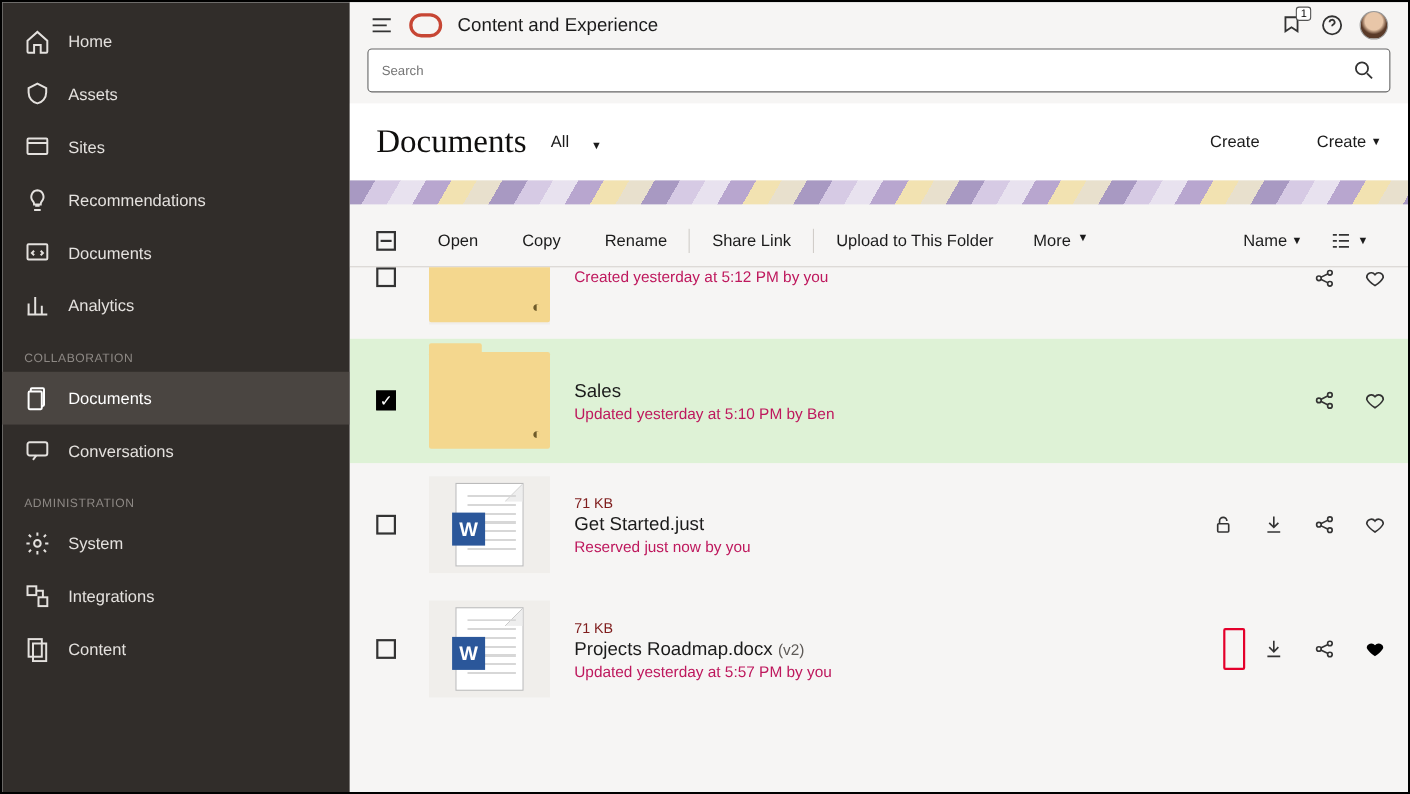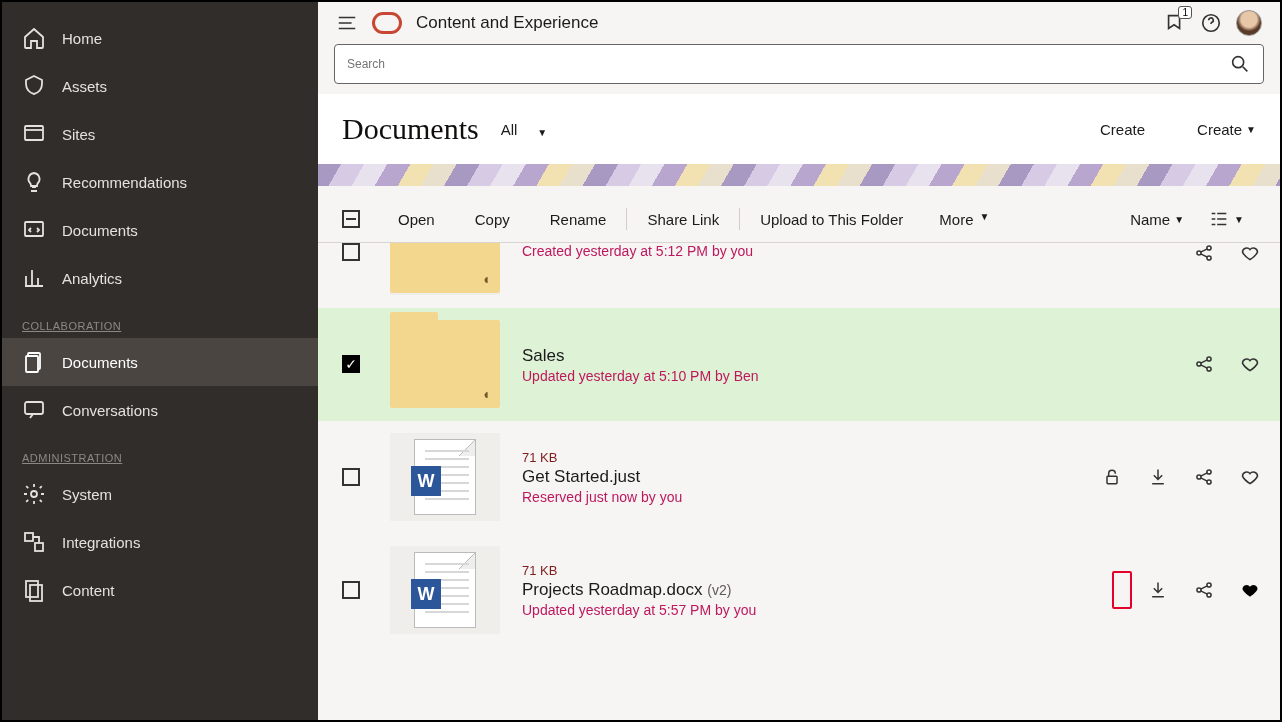--- a/index.html
+++ b/index.html
@@ -1,21 +1,21 @@
 <!DOCTYPE html>
 <html><head>
 <meta charset="utf-8">
 <style>
 * { margin: 0; padding: 0; box-sizing: border-box; font-family: -apple-system, BlinkMacSystemFont, "Segoe UI", Arial, sans-serif; }
 body { background: #fff; border: 2px solid #000; width: 1282px; height: 722px; overflow: hidden; display: flex; }
 .sidebar { width: 316px; background: #312d2a; color: #cdc9c5; display: flex; flex-direction: column; padding-top: 12px; }
 .sidebar-item { display: flex; align-items: center; padding: 12px 20px; cursor: pointer; font-size: 15px; color: #e4e1de; }
 .sidebar-item.active { background: #4a4541; color: #fff; font-weight: 500; }
 .sidebar-item .icon { width: 24px; height: 24px; margin-right: 16px; display: inline-flex; align-items: center; justify-content: center; }
-.sidebar-section { padding: 18px 20px 6px; font-size: 11px; letter-spacing: .5px; color: #8d8884; text-decoration: underline; }
+.sidebar-section { padding: 18px 20px 6px; font-size: 11px; letter-spacing: .5px; color: #8d8884; }
 
 .main { flex: 1; display: flex; flex-direction: column; background: #f6f5f4; overflow: hidden; }
 .topbar { display: flex; align-items: center; padding: 8px 18px; gap: 14px; }
 .brand-icon { width: 30px; height: 22px; border: 3px solid #c74634; border-radius: 11px; }
 .brand-title { font-size: 17px; color: #1b1b1b; }
 .topbar-spacer { flex: 1; }
 .badge-wrap { position: relative; }
 .badge { position: absolute; top: -6px; right: -6px; background: #fff; border: 1px solid #555; color: #000; font-size: 10px; padding: 0 3px; border-radius: 3px; }
 .ticon { width: 22px; height: 22px; color: #333; }
 .avatar { width: 26px; height: 26px; border-radius: 50%; background: radial-gradient(circle at 50% 35%, #e8c6a8 40%, #5a3a28 60%); border: 1px solid #999; }

